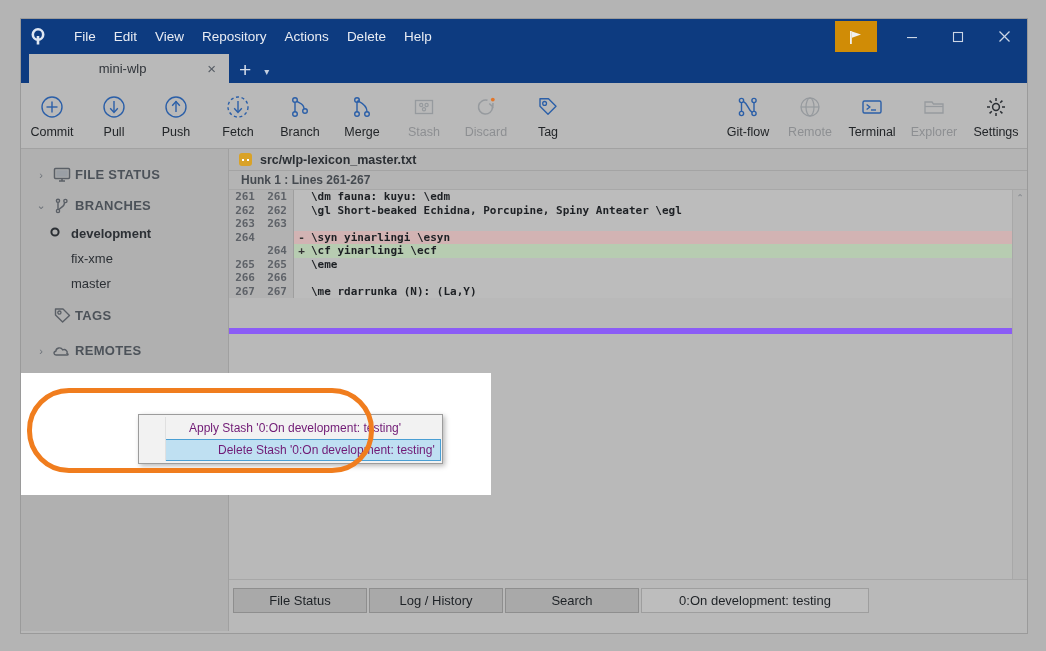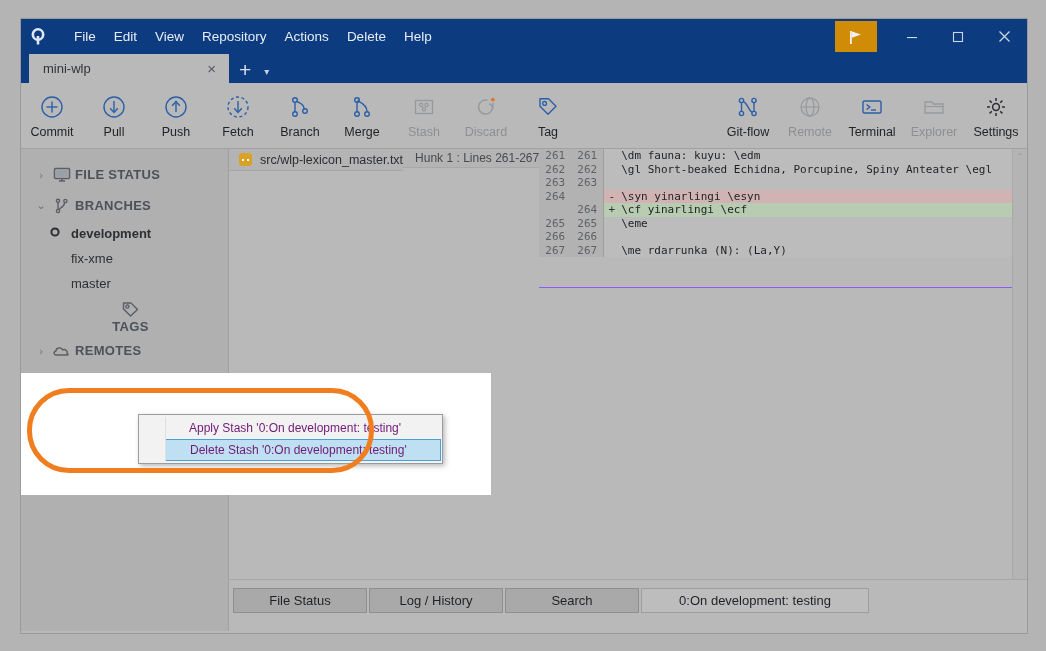--- a/index.html
+++ b/index.html
@@ -59,20 +59,21 @@
     align-items: flex-end;
     padding-left: 8px;
   }
   .repo-tab {
     width: 200px; height: 29px;
     background: #b9b9b9;
     display: flex; align-items: center;
     padding: 0 8px 0 14px;
     color: #30343a;
     font-size: 13px;
+    text-align: center;
   }
   .repo-tab .tab-label { flex: 1; }
   .repo-tab .tab-close {
     color: #555b63; font-size: 15px; line-height: 1;
     padding: 0 5px;
   }
   .tab-add {
     color: #d5dde9; font-size: 21px; line-height: 1;
     padding: 0 9px 3px 10px;
   }
@@ -156,22 +157,23 @@
     display: flex; align-items: center;
     padding-left: 52px;
     font-size: 13px;
     color: #2c3035;
   }
 
   
   .main {
     flex: 1;
     background: #b9b9b9;
-    display: flex; flex-direction: row;
+    display: flex; flex-direction: column;
     position: relative;
+    font-weight: bold;
   }
   .file-header {
     height: 22px;
     background: #b4b4b4;
     border-bottom: 1px solid #a4a4a4;
     display: flex; align-items: center;
     padding-left: 10px;
   }
   .file-ico {
     width: 13px; height: 13px;
@@ -197,21 +199,21 @@
   .diff-area {
     flex: 1;
     position: relative;
     background: #b9b9b9;
     overflow: hidden;
   }
   .diff-box {
     position: absolute;
     left: 0; top: 0; right: 15px;
     background: #b9b9b9;
-    border-bottom: 1px solid #8b5cf6;
+    border-bottom: 6px solid #8b5cf6;
     padding-bottom: 30px;
   }
   .diff-line {
     display: flex;
     height: 13.5px;
     font-family: "DejaVu Sans Mono", monospace;
     font-size: 11px;
     line-height: 13.5px;
     white-space: pre;
   }
@@ -288,21 +290,21 @@
     display: flex; align-items: center;
     font-size: 12px;
     color: #701a75;
     padding-left: 50px;
     background: #f2f2f2;
   }
   .ctx-item.selected {
     background: #bfe0f2;
     border: 1px solid #4a9fd4;
     margin: 0 1px;
-    padding-left: 49px;
+    padding-left: 77px;
   }
   .ctx-gutter {
     position: absolute;
     left: 1px; top: 2px; bottom: 2px;
     width: 26px;
     background: #f2f2f2;
     border-right: 1px solid #e0e0e0;
   }
   .highlight-ring {
     position: absolute;
@@ -587,21 +589,21 @@
         </span>
         <span>development</span>
       </div>
       <div class="branch-row">
         <span>fix-xme</span>
       </div>
       <div class="branch-row">
         <span>master</span>
       </div>
 
-      <div class="side-section" style="margin-top:4px;flex-direction:column;">
+      <div class="side-section" style="margin-top:4px;">
         <span class="side-arrow"></span>
         <span class="side-ico">
           <svg width="19" height="19" viewBox="0 0 19 19">
             <path d="M2.5 3 L10 3 L16.5 9.4 L9.6 16 L2.5 9 Z" fill="none" stroke="#5a5f66" stroke-width="1.4" stroke-linejoin="round"></path>
             <circle cx="6.4" cy="6.6" r="1.6" fill="none" stroke="#5a5f66" stroke-width="1.3"></circle>
           </svg>
         </span>
         <span class="side-title">TAGS</span>
       </div>
 

